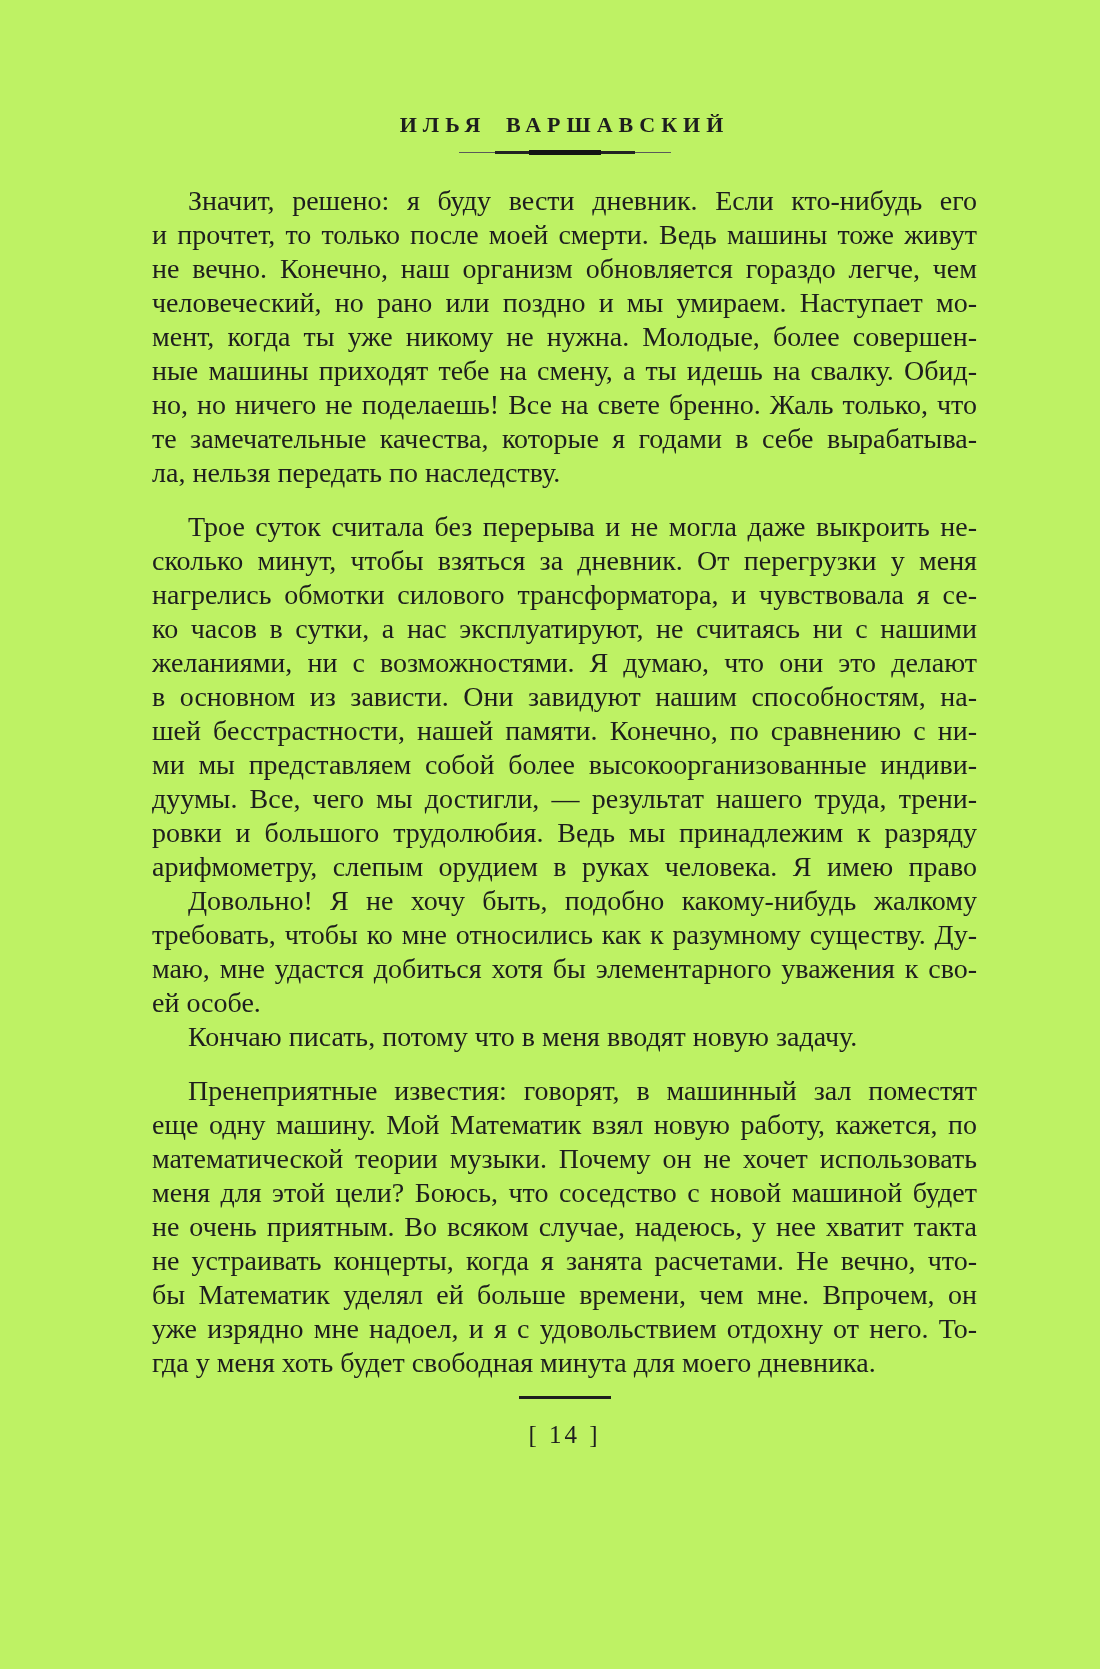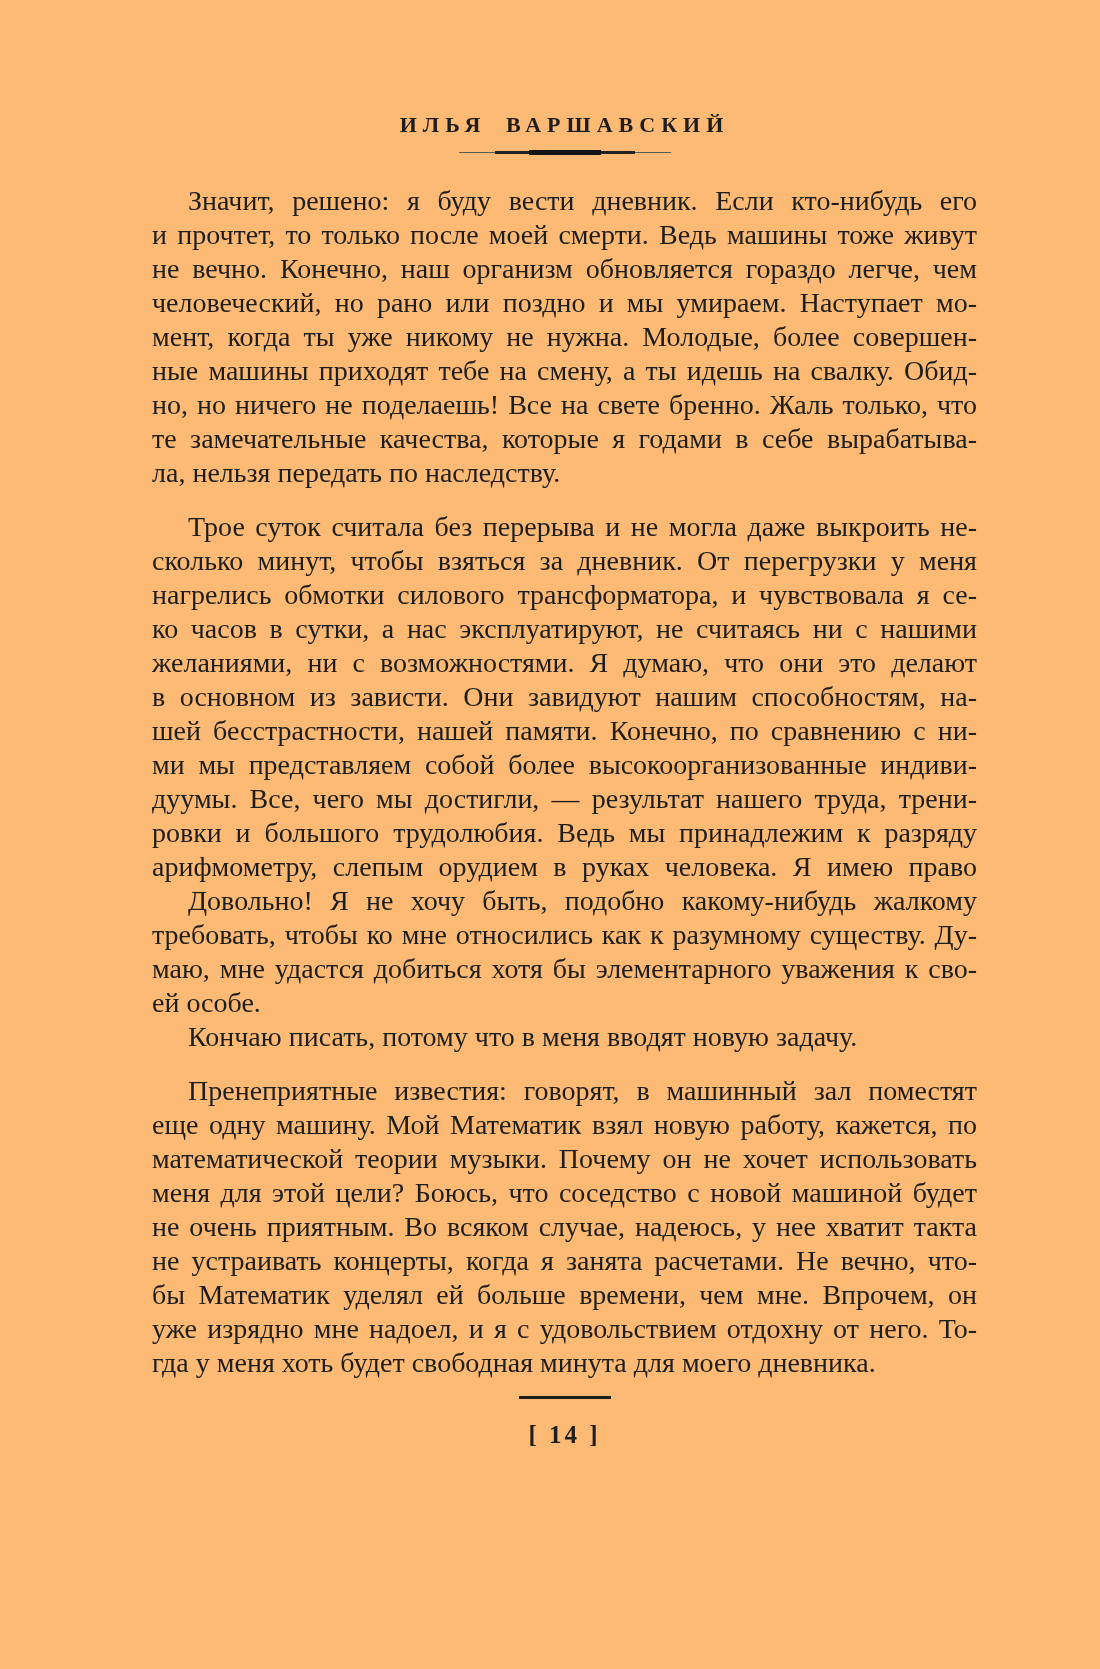--- a/index.html
+++ b/index.html
@@ -4,21 +4,21 @@
 <style>
   html, body {
     margin: 0;
     padding: 0;
     background: #ffffff;
   }
   .page {
     position: relative;
     width: 1100px;
     height: 1669px;
-    background: #fdba74;
+    background: #bef264;
     color: #1e1e1e;
     font-family: "Liberation Serif", "DejaVu Serif", serif;
     box-sizing: border-box;
     padding: 112px 123px 0 152px;
     overflow: hidden;
   }
   .running-head {
     text-align: center;
     font-weight: bold;
     font-size: 22px;
@@ -62,21 +62,21 @@
   .footer-rule {
     width: 92px;
     height: 3px;
     background: #1e1e1e;
     margin: 0 auto;
   }
   .page-number {
     margin-top: 22px;
     text-align: center;
     font-size: 25px;
-    font-weight: bold;
+    font-weight: normal;
     letter-spacing: 3px;
   }
 </style>
 </head>
 <body>
 
 <div class="page">
 
   <div class="running-head">ИЛЬЯ ВАРШАВСКИЙ</div>
 

